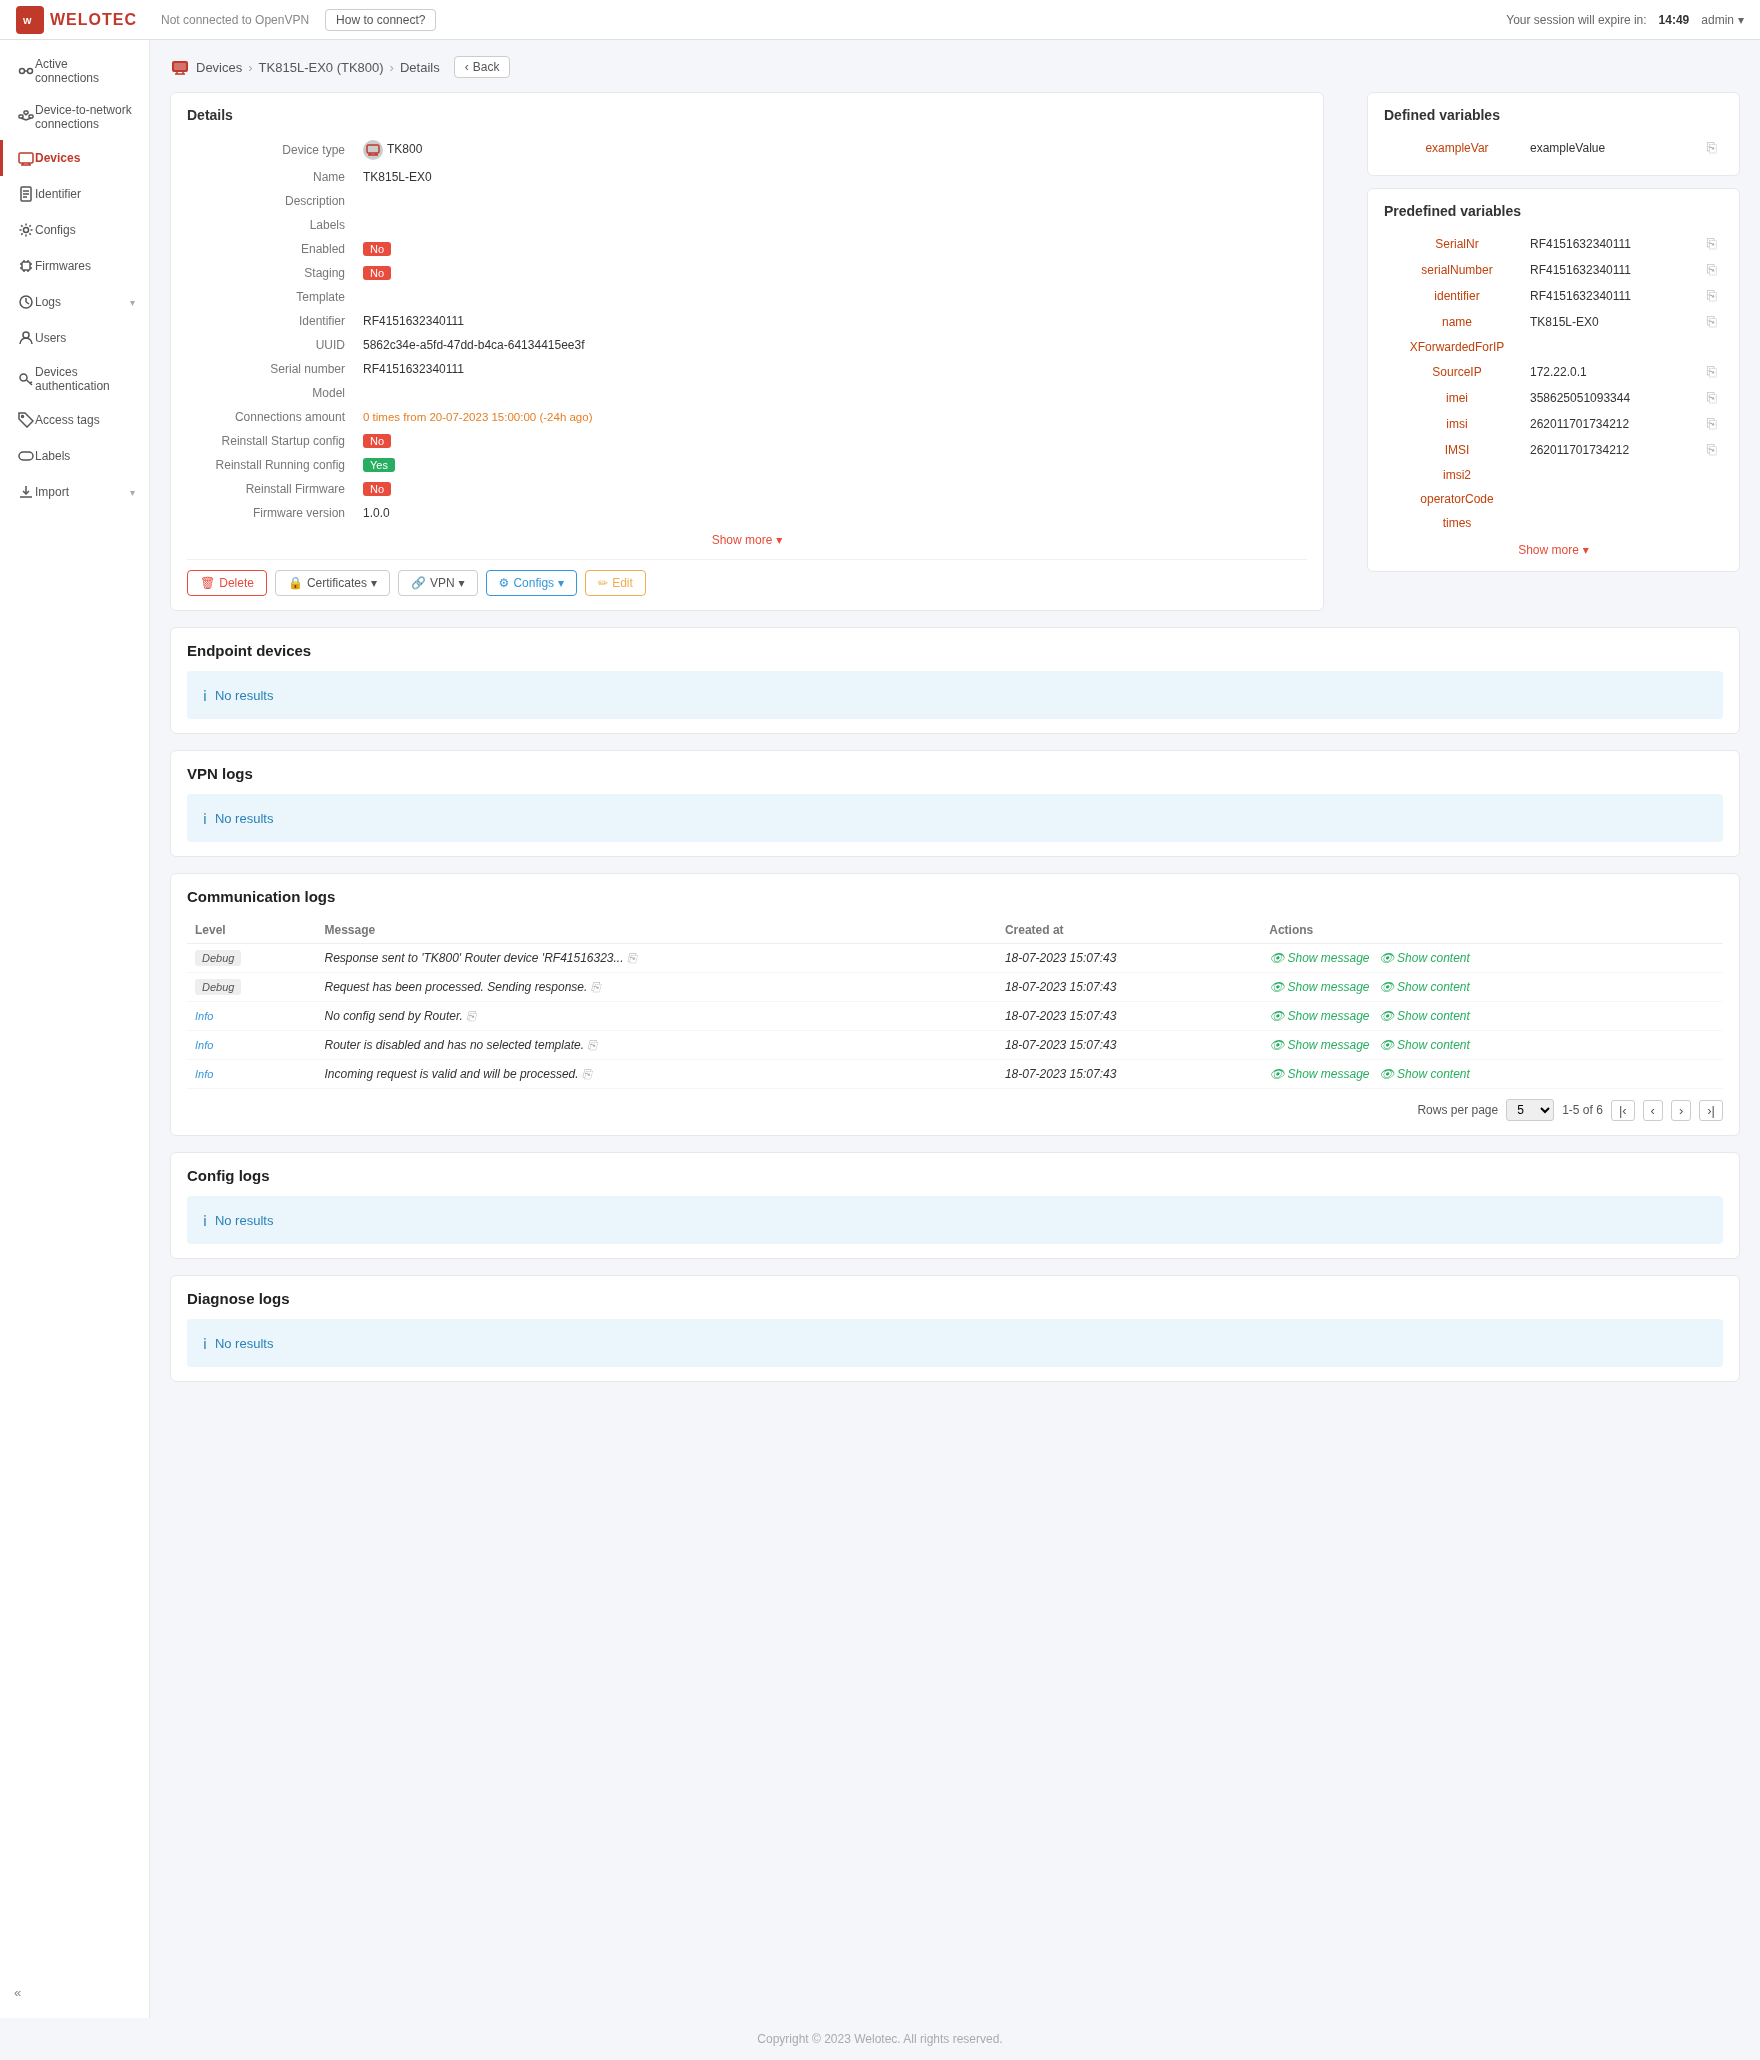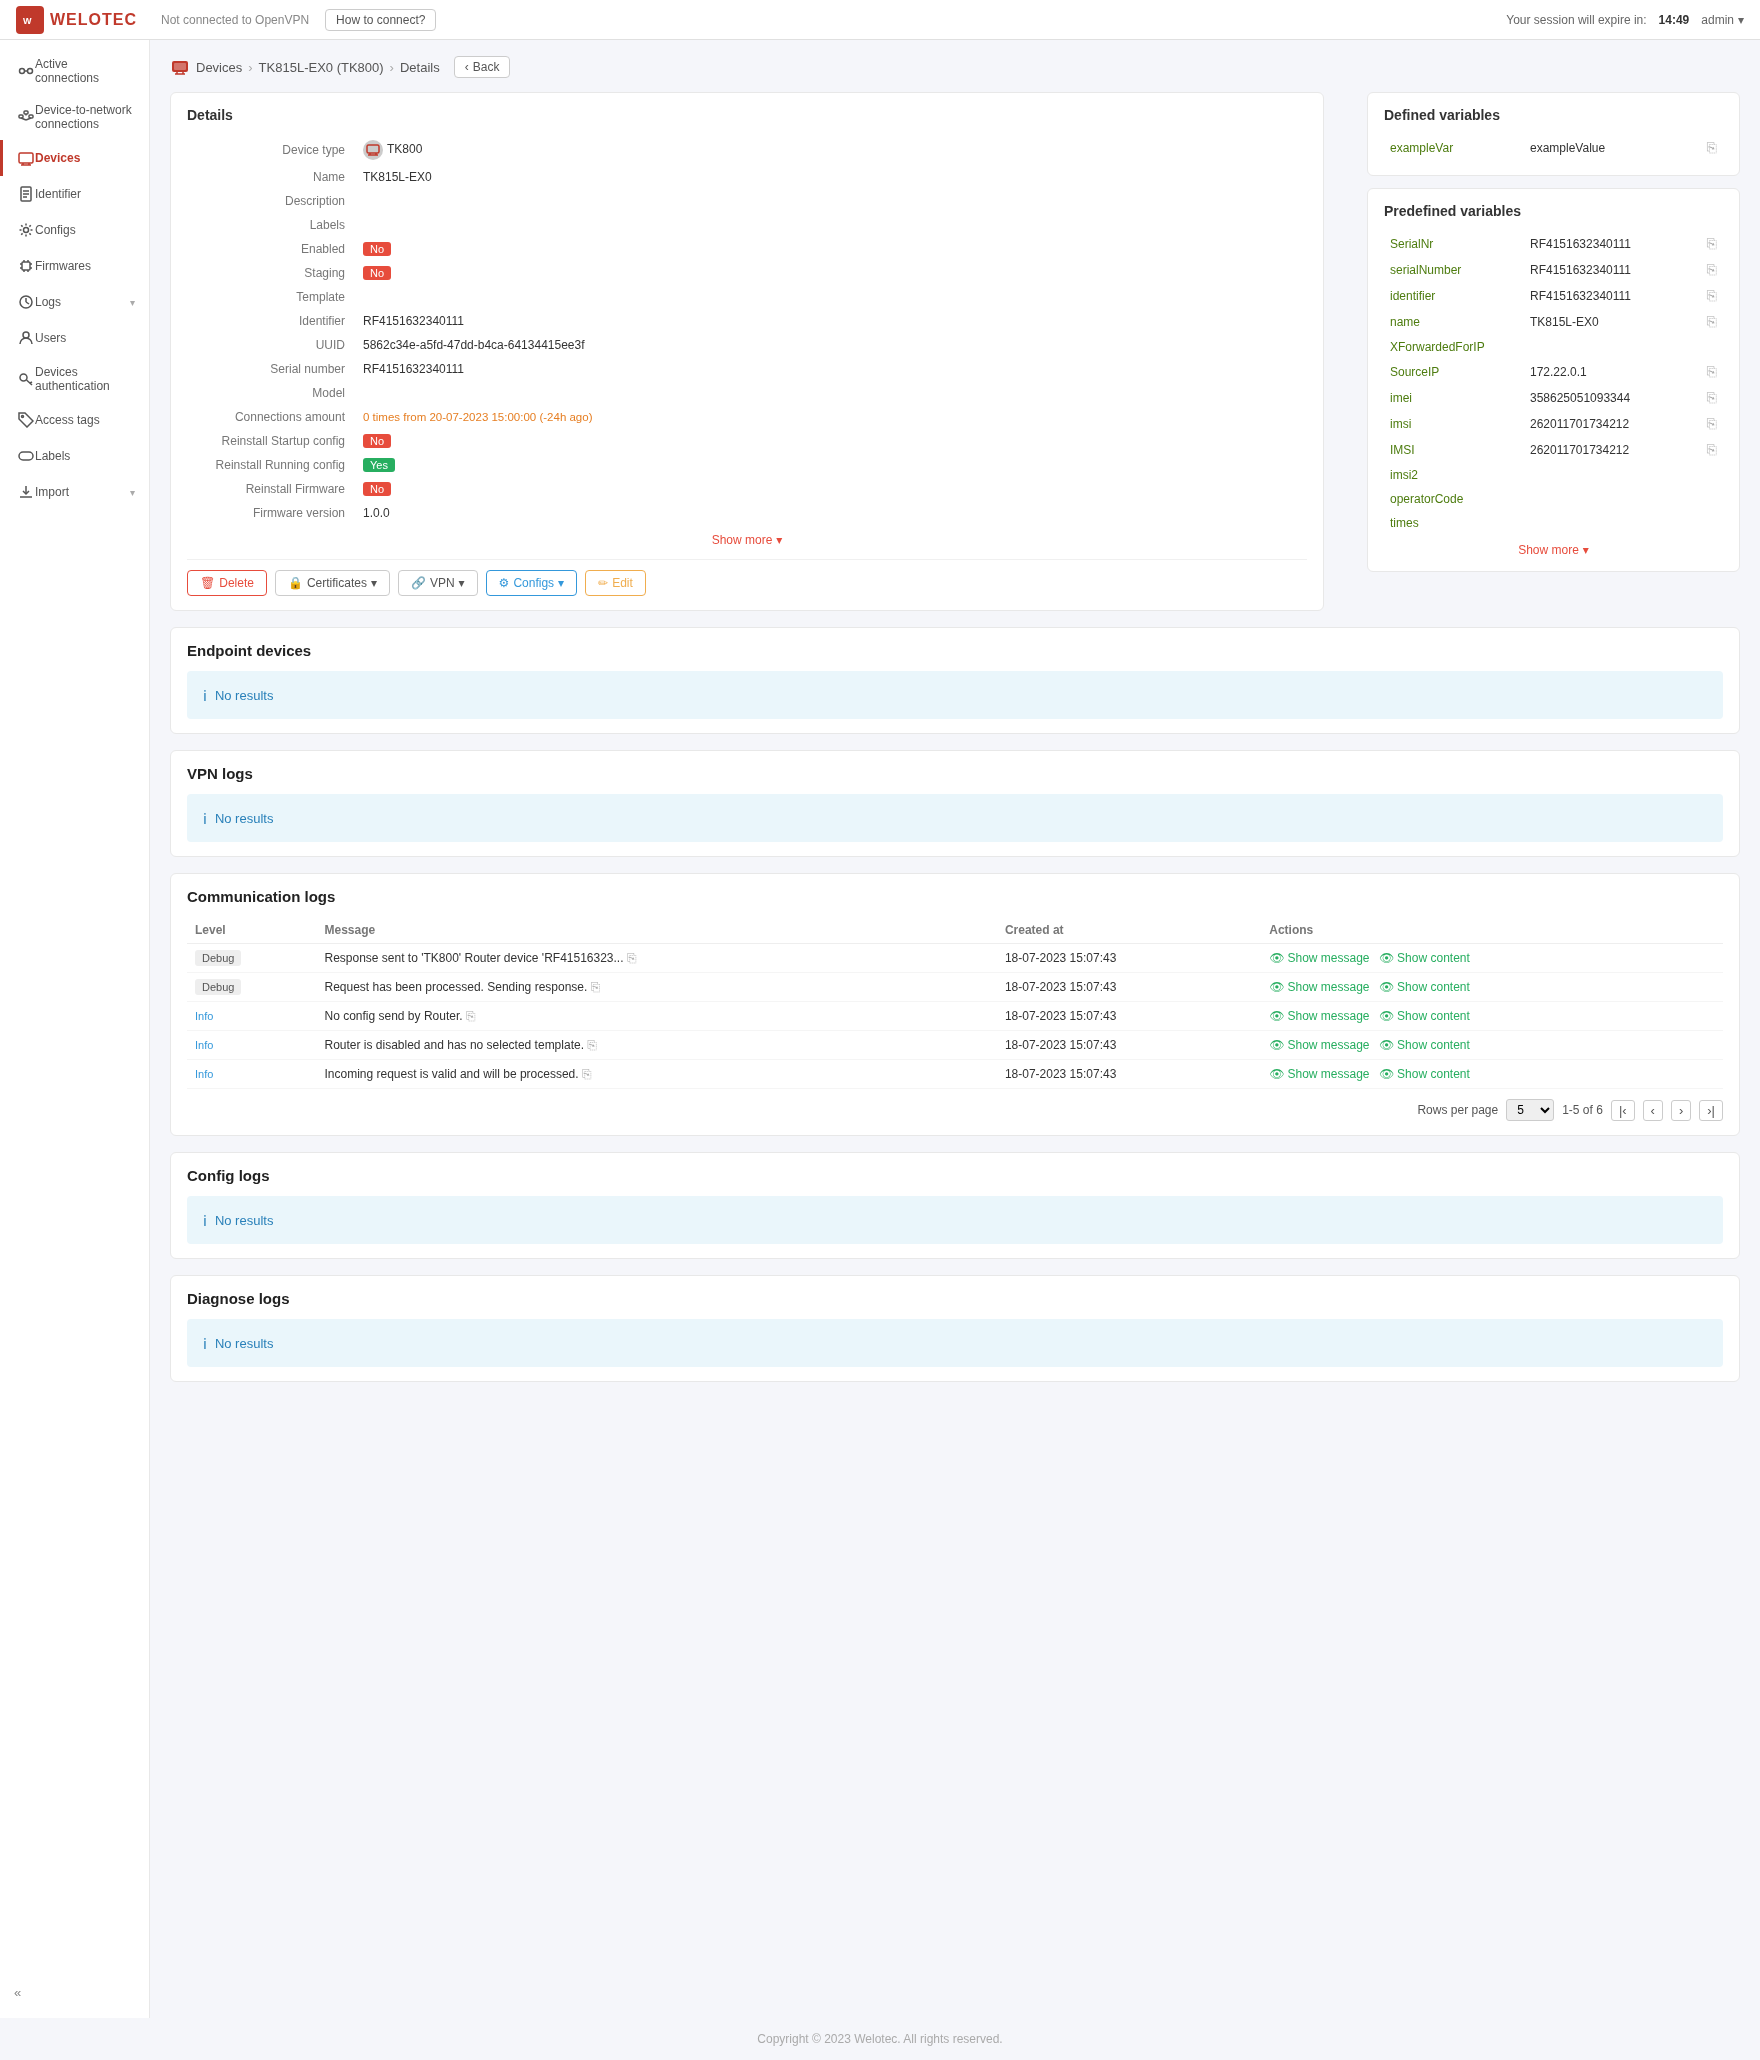--- a/index.html
+++ b/index.html
@@ -60,36 +60,36 @@
 
     
     .action-bar { display: flex; align-items: center; gap: 8px; margin-top: 12px; padding-top: 10px; border-top: 1px solid #f0f0f0; }
     .btn-danger { background: #fff; border: 1px solid #e74c3c; color: #e74c3c; border-radius: 4px; padding: 5px 12px; font-size: 12px; cursor: pointer; display: flex; align-items: center; gap: 4px; }
     .btn-secondary { background: #fff; border: 1px solid #ccc; color: #555; border-radius: 4px; padding: 5px 12px; font-size: 12px; cursor: pointer; display: flex; align-items: center; gap: 4px; }
     .btn-primary { background: #fff; border: 1px solid #3498db; color: #3498db; border-radius: 4px; padding: 5px 12px; font-size: 12px; cursor: pointer; display: flex; align-items: center; gap: 4px; }
     .btn-edit { background: #fff; border: 1px solid #f0ad4e; color: #f0ad4e; border-radius: 4px; padding: 5px 12px; font-size: 12px; cursor: pointer; display: flex; align-items: center; gap: 4px; }
 
     
     .var-row { display: flex; align-items: center; padding: 5px 6px; font-size: 12px; }
-    .var-label { text-align: left; width: 140px; color: #4d7c0f; padding-right: 6px; flex-shrink: 0; }
+    .var-label { text-align: center; width: 140px; color: #c2410c; padding-right: 6px; flex-shrink: 0; }
     .var-value { flex: 1; color: #333; }
     .copy-icon { cursor: pointer; color: #aaa; font-size: 13px; margin-left: 6px; }
 
     
     .section { background: #fff; border-radius: 6px; border: 1px solid #e8e8e8; margin-bottom: 16px; padding: 14px 16px; }
     .section-title { font-size: 15px; font-weight: 600; margin-bottom: 12px; color: #222; }
 
     
     .no-results { background: #eaf6fb; border-radius: 4px; padding: 14px 16px; display: flex; align-items: center; gap: 8px; color: #2980b9; font-size: 13px; }
     .no-results-icon { font-size: 15px; }
 
     
     .logs-table { width: 100%; border-collapse: collapse; }
     .logs-table th { text-align: left; font-size: 12px; color: #777; font-weight: 600; padding: 6px 8px; border-bottom: 1px solid #eee; }
-    .logs-table td { padding: 7px 8px; font-size: 12px; border-bottom: 1px solid #f5f5f5; vertical-align: middle; }
+    .logs-table td { padding: 7px 8px; font-size: 12px; border-bottom: 1px solid #f5f5f5; vertical-align: middle; font-style: italic; }
     .logs-table th.sortable { cursor: pointer; }
     .badge-debug { background: #eee; color: #555; border-radius: 3px; padding: 2px 7px; font-size: 11px; }
     .badge-info { color: #3498db; font-size: 11px; }
     .action-link { color: #27ae60; cursor: pointer; display: inline-flex; align-items: center; gap: 3px; font-size: 12px; margin-right: 6px; }
     .pagination { display: flex; align-items: center; justify-content: flex-end; gap: 8px; margin-top: 10px; font-size: 12px; color: #555; }
     .pagination-select { border: 1px solid #ccc; border-radius: 3px; padding: 2px 6px; font-size: 12px; }
     .pagination-btn { background: #fff; border: 1px solid #ccc; border-radius: 3px; padding: 2px 7px; cursor: pointer; font-size: 13px; color: #555; }
     .pagination-btn:disabled { color: #ccc; cursor: default; }
 
     

